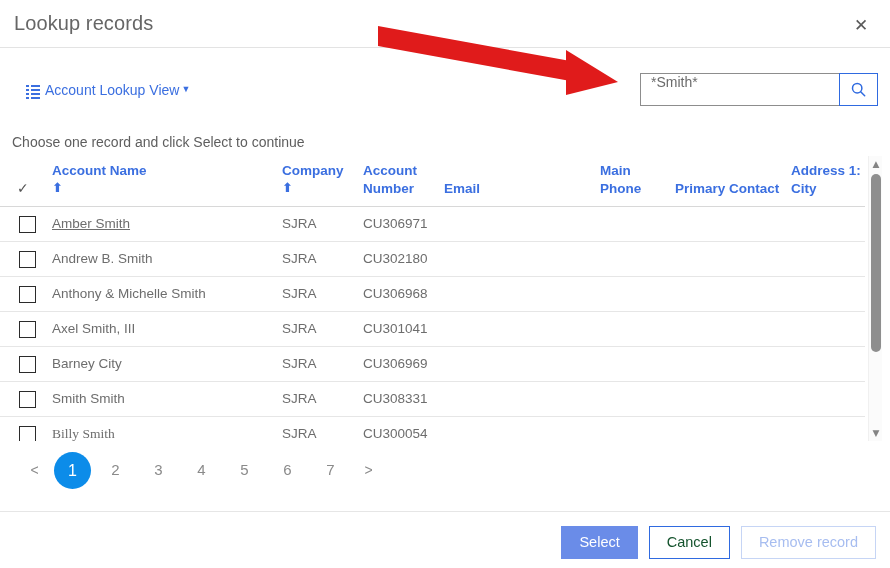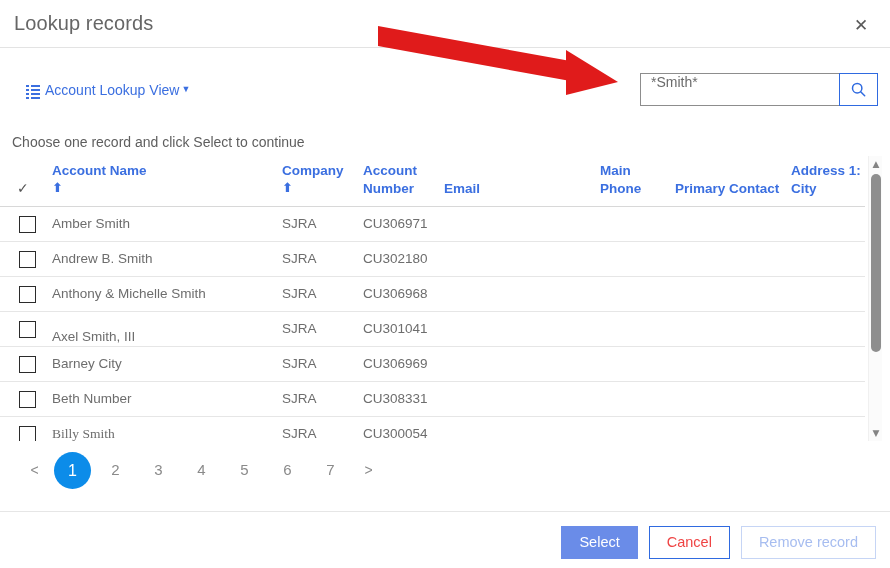--- a/index.html
+++ b/index.html
@@ -268,21 +268,21 @@
     background: #fff;
     white-space: nowrap;
   }
   .btn.primary {
     background: #6a8ce8;
     border: 1px solid #6a8ce8;
     color: #ffffff;
   }
   .btn.secondary {
     border: 1.5px solid #2f6ae0;
-    color: #ef4444;
+    color: #14532d;
   }
   .btn.disabled {
     border: 1px solid #c6d5f5;
     color: #a7bdf0;
     cursor: default;
   }
 
   
   .annot {
     position: absolute;
@@ -364,21 +364,21 @@
 
       <div class="hcell two-line" style="left:791px;">
         <span>Address 1:</span><br>
         <span>City</span>
       </div>
     </div>
 
     <div class="rows" id="rows-container">
         <div class="row">
           <div class="cb"></div>
-          <div class="cell" style="left: 52px;">Amber Smith</div>
+          <div class="cell" style="left: 52px; text-decoration: underline;">Amber Smith</div>
           <div class="cell" style="left: 282px;">SJRA</div>
           <div class="cell" style="left: 363px;">CU306971</div>
           <div class="cell" style="left: 444px;"></div>
           <div class="cell" style="left: 600px;"></div>
           <div class="cell" style="left: 675px;"></div>
           <div class="cell" style="left: 791px;"></div>
         </div>
         <div class="row">
           <div class="cb"></div>
           <div class="cell" style="left: 52px;">Andrew B. Smith</div>
@@ -394,41 +394,41 @@
           <div class="cell" style="left: 52px;">Anthony &amp; Michelle Smith</div>
           <div class="cell" style="left: 282px;">SJRA</div>
           <div class="cell" style="left: 363px;">CU306968</div>
           <div class="cell" style="left: 444px;"></div>
           <div class="cell" style="left: 600px;"></div>
           <div class="cell" style="left: 675px;"></div>
           <div class="cell" style="left: 791px;"></div>
         </div>
         <div class="row">
           <div class="cb"></div>
-          <div class="cell" style="left: 52px; margin-top: 8px;">Axel Smith, III</div>
+          <div class="cell" style="left: 52px;">Axel Smith, III</div>
           <div class="cell" style="left: 282px;">SJRA</div>
           <div class="cell" style="left: 363px;">CU301041</div>
           <div class="cell" style="left: 444px;"></div>
           <div class="cell" style="left: 600px;"></div>
           <div class="cell" style="left: 675px;"></div>
           <div class="cell" style="left: 791px;"></div>
         </div>
         <div class="row">
           <div class="cb"></div>
           <div class="cell" style="left: 52px;">Barney City</div>
           <div class="cell" style="left: 282px;">SJRA</div>
           <div class="cell" style="left: 363px;">CU306969</div>
           <div class="cell" style="left: 444px;"></div>
           <div class="cell" style="left: 600px;"></div>
           <div class="cell" style="left: 675px;"></div>
           <div class="cell" style="left: 791px;"></div>
         </div>
         <div class="row">
           <div class="cb"></div>
-          <div class="cell" style="left: 52px;">Beth Number</div>
+          <div class="cell" style="left: 52px;">Smith Smith</div>
           <div class="cell" style="left: 282px;">SJRA</div>
           <div class="cell" style="left: 363px;">CU308331</div>
           <div class="cell" style="left: 444px;"></div>
           <div class="cell" style="left: 600px;"></div>
           <div class="cell" style="left: 675px;"></div>
           <div class="cell" style="left: 791px;"></div>
         </div>
         <div class="row">
           <div class="cb"></div>
           <div class="cell" style="left: 52px; font-family: Liberation Serif, serif;">Billy Smith</div>

